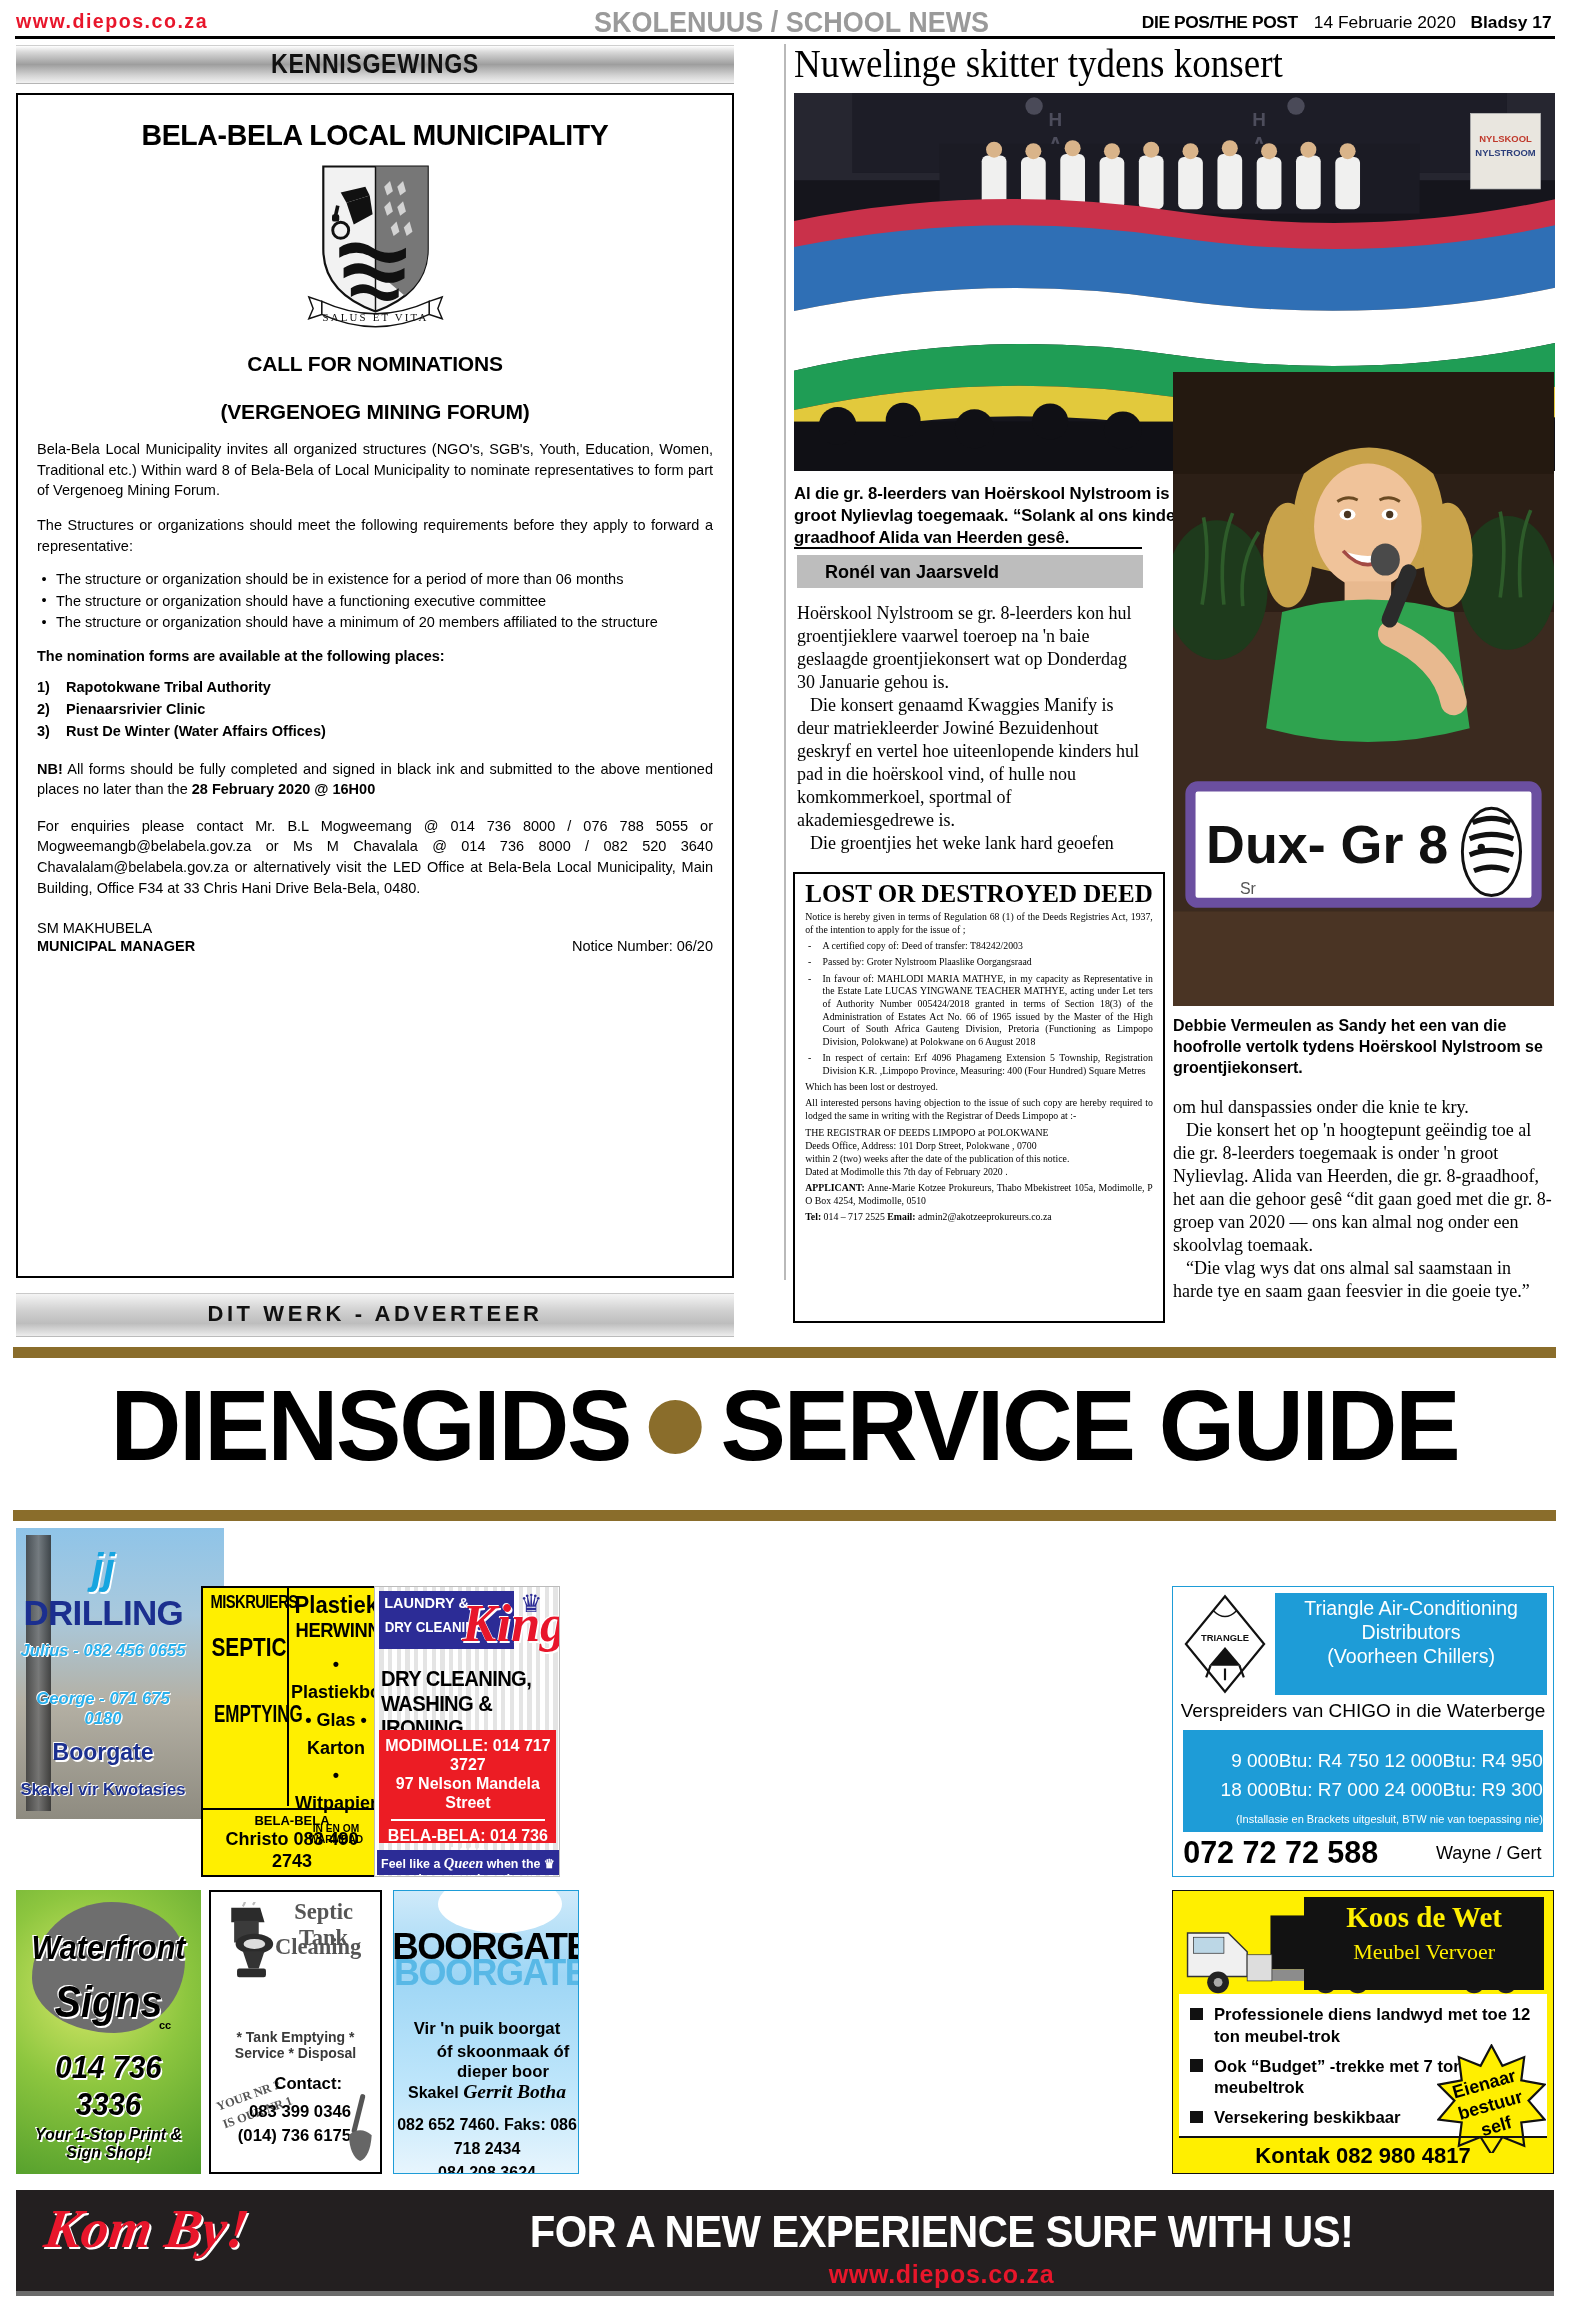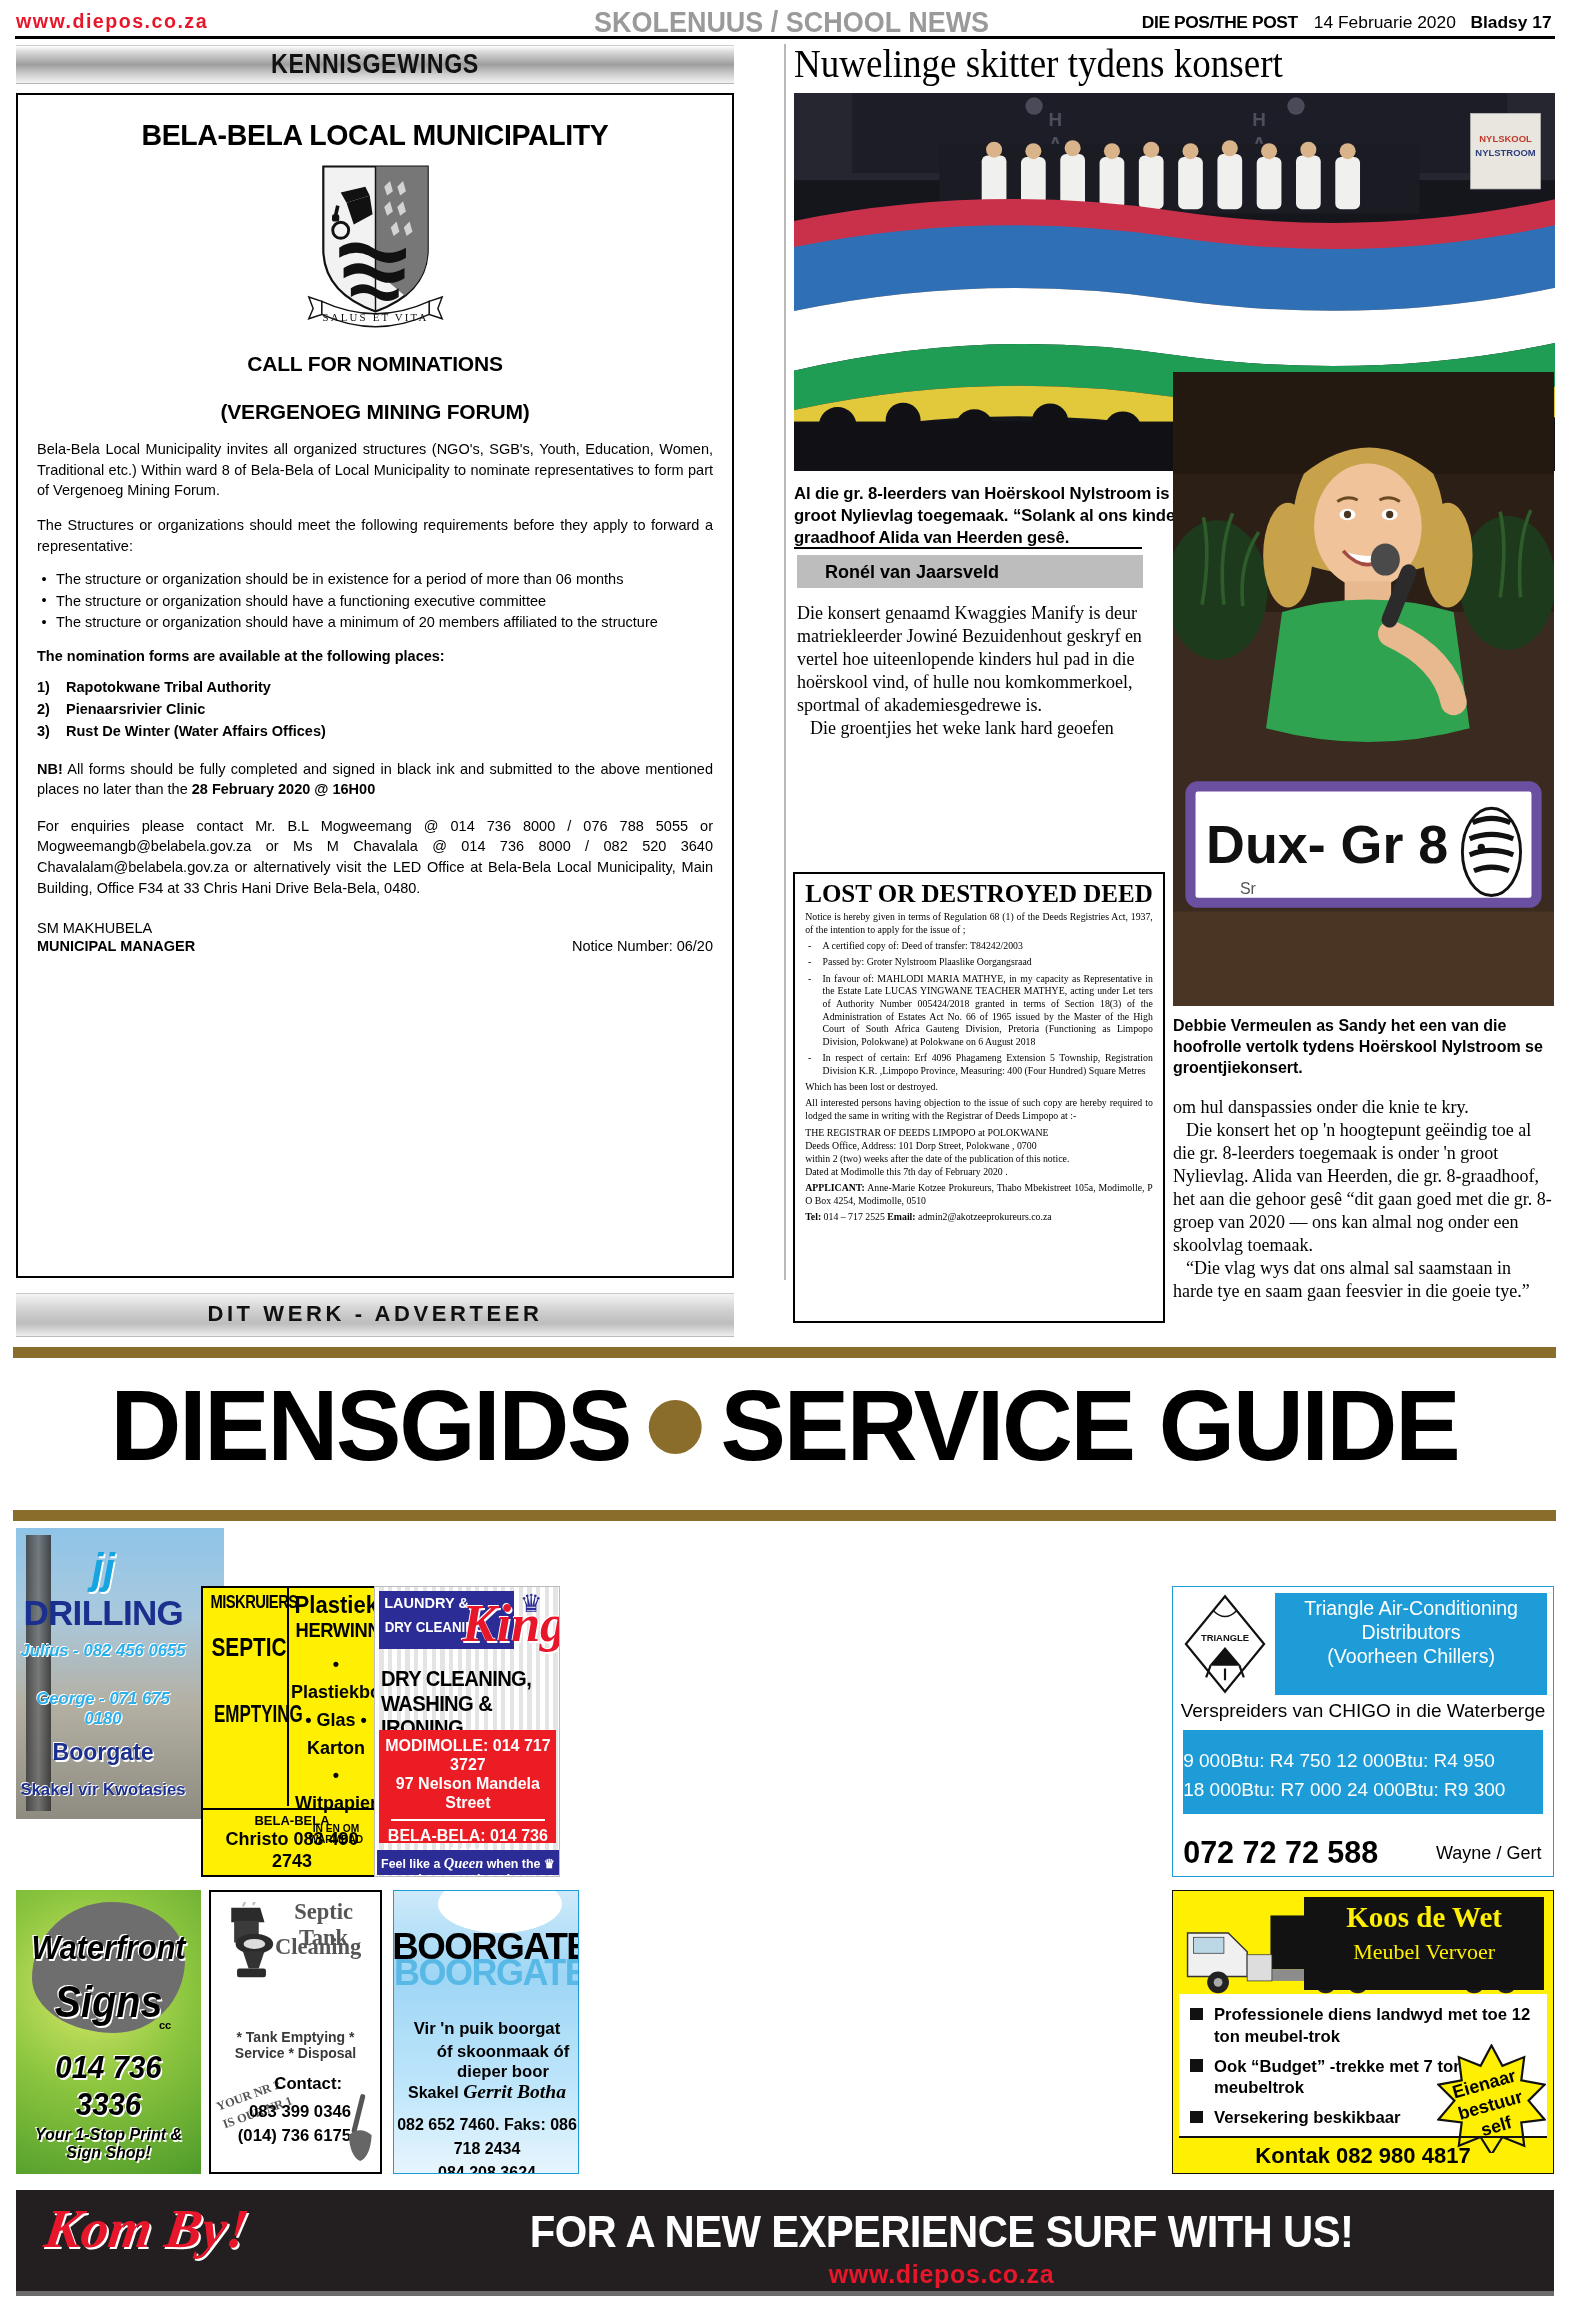--- a/index.html
+++ b/index.html
@@ -200,21 +200,21 @@
   .lk-red { position:absolute; left:4.4px; top:143px; width:177px; height:113px; background:#ec1c24; }
   .lk-rl { color:#fff; font-weight:bold; text-align:center; font-size:16px; line-height:1.18; }
   .lk-sep { height:2.2px; background:#fff; margin:5.8px 11.6px; }
   .lk-foot { position:absolute; left:1.5px; bottom:1.5px; width:183px; height:25px; background:#2c2c96; color:#fff; text-align:center; font-size:12.4px; font-weight:bold; padding-top:5.1px; }
 
   
   .ad-tri { left:1172px; top:1586px; width:382px; height:291px; background:#fff; border:1.5px solid #1e9cd7; }
   .tri-diam { position:absolute; left:10.2px; top:5.8px; width:84px; height:102px; }
   .tri-head { position:absolute; left:102px; top:5.8px; right:5.8px; height:102px; background:#1e9cd7; color:#fff; text-align:center; font-size:19.6px; line-height:1.22; padding-top:4.4px; }
   .tri-vs { position:absolute; left:7.3px; right:7.3px; top:113px; text-align:center; font-size:19px; }
-  .tri-blue { position:absolute; left:10.2px; right:10.2px; top:143px; height:84px; background:#1e9cd7; color:#fff; text-align:left; padding-top:17.4px; }
+  .tri-blue { position:absolute; left:10.2px; right:10.2px; top:143px; height:102px; background:#1e9cd7; color:#fff; text-align:right; padding-top:17.4px; }
   .tri-row { font-size:19px; line-height:1.5; }
   .tri-note { font-size:11px; margin-top:8.7px; }
   .tri-tel { position:absolute; left:10.2px; bottom:5.8px; font-size:30.5px; font-weight:bold; }
   .tri-name { position:absolute; right:11.6px; bottom:11.6px; font-size:18px; }
 
   
   .ad-wf { left:16px; top:1890px; width:185px; height:284px; background:radial-gradient(circle at 40% 35%,#d9e96a 0%,#8dc63f 45%,#4e9b2a 100%); }
   .wf-blob { position:absolute; left:16px; top:11.6px; width:153px; height:131px; background:#6e6e6e; border-radius:52% 48% 46% 54%/58% 44% 56% 42%; }
   .wf-t1 { position:absolute; left:0; width:185px; top:38px; text-align:center; font-size:34px; font-weight:bold; font-style:italic; text-shadow:1.5px 1.5px 0 #fff,-1.5px -1.5px 0 #fff; transform:scaleX(0.9); }
   .wf-t2 { position:absolute; left:0; width:185px; top:87px; text-align:center; font-size:44px; font-weight:bold; font-style:italic; text-shadow:1.5px 1.5px 0 #fff,-1.5px -1.5px 0 #fff; transform:scaleX(0.9); }
@@ -449,20 +449,21 @@
 
 <div class="cap-bold">Al die gr. 8-leerders van Hoërskool Nylstroom is ná afloop van die groentjiekonsert onder 'n groot Nylievlag toegemaak. “Solank al ons kinders onder een vlag inpas, gaan dit goed!” het graadhoof Alida van Heerden gesê.</div>
 
 <div class="hline" style="left:794px; top:547px; width:348px; height:1.5px;"></div>
 
 <div class="byline">
   <span>Ronél  van Jaarsveld</span>
 </div>
 
 <div class="art-col1">
+  <p>Hoërskool Nylstroom se gr. 8-leerders kon hul groentjieklere vaarwel toeroep na 'n baie geslaagde groentjiekonsert wat op Donderdag 30 Januarie gehou is.</p>
   <p>Die konsert genaamd Kwaggies Manify is deur matriekleerder Jowiné Bezuidenhout geskryf en vertel hoe uiteenlopende kinders hul pad in die hoërskool vind, of hulle nou komkommerkoel, sportmal of akademiesgedrewe is.</p>
   <p>Die groentjies het weke lank hard geoefen</p>
 </div>
 
 <div class="deed-box">
   <div class="deed-title">LOST OR DESTROYED DEED</div>
   <div class="deed-p">Notice is hereby given in terms of Regulation 68 (1) of the Deeds Registries Act, 1937, of the intention to apply for the issue of ;</div>
   <div class="deed-li">A certified copy of: Deed of transfer: T84242/2003</div>
   <div class="deed-li">Passed by:  Groter Nylstroom Plaaslike Oorgangsraad</div>
   <div class="deed-li">In favour of: MAHLODI MARIA MATHYE, in my capacity as Representative in the Estate Late LUCAS YINGWANE TEACHER MATHYE, acting under Let ters of Authority Number 005424/2018 granted in terms of Section 18(3) of the Administration of Estates Act No. 66 of 1965 issued by the Master of the High Court of South Africa Gauteng Division, Pretoria (Functioning as Limpopo Division, Polokwane) at Polokwane on 6 August 2018</div>

